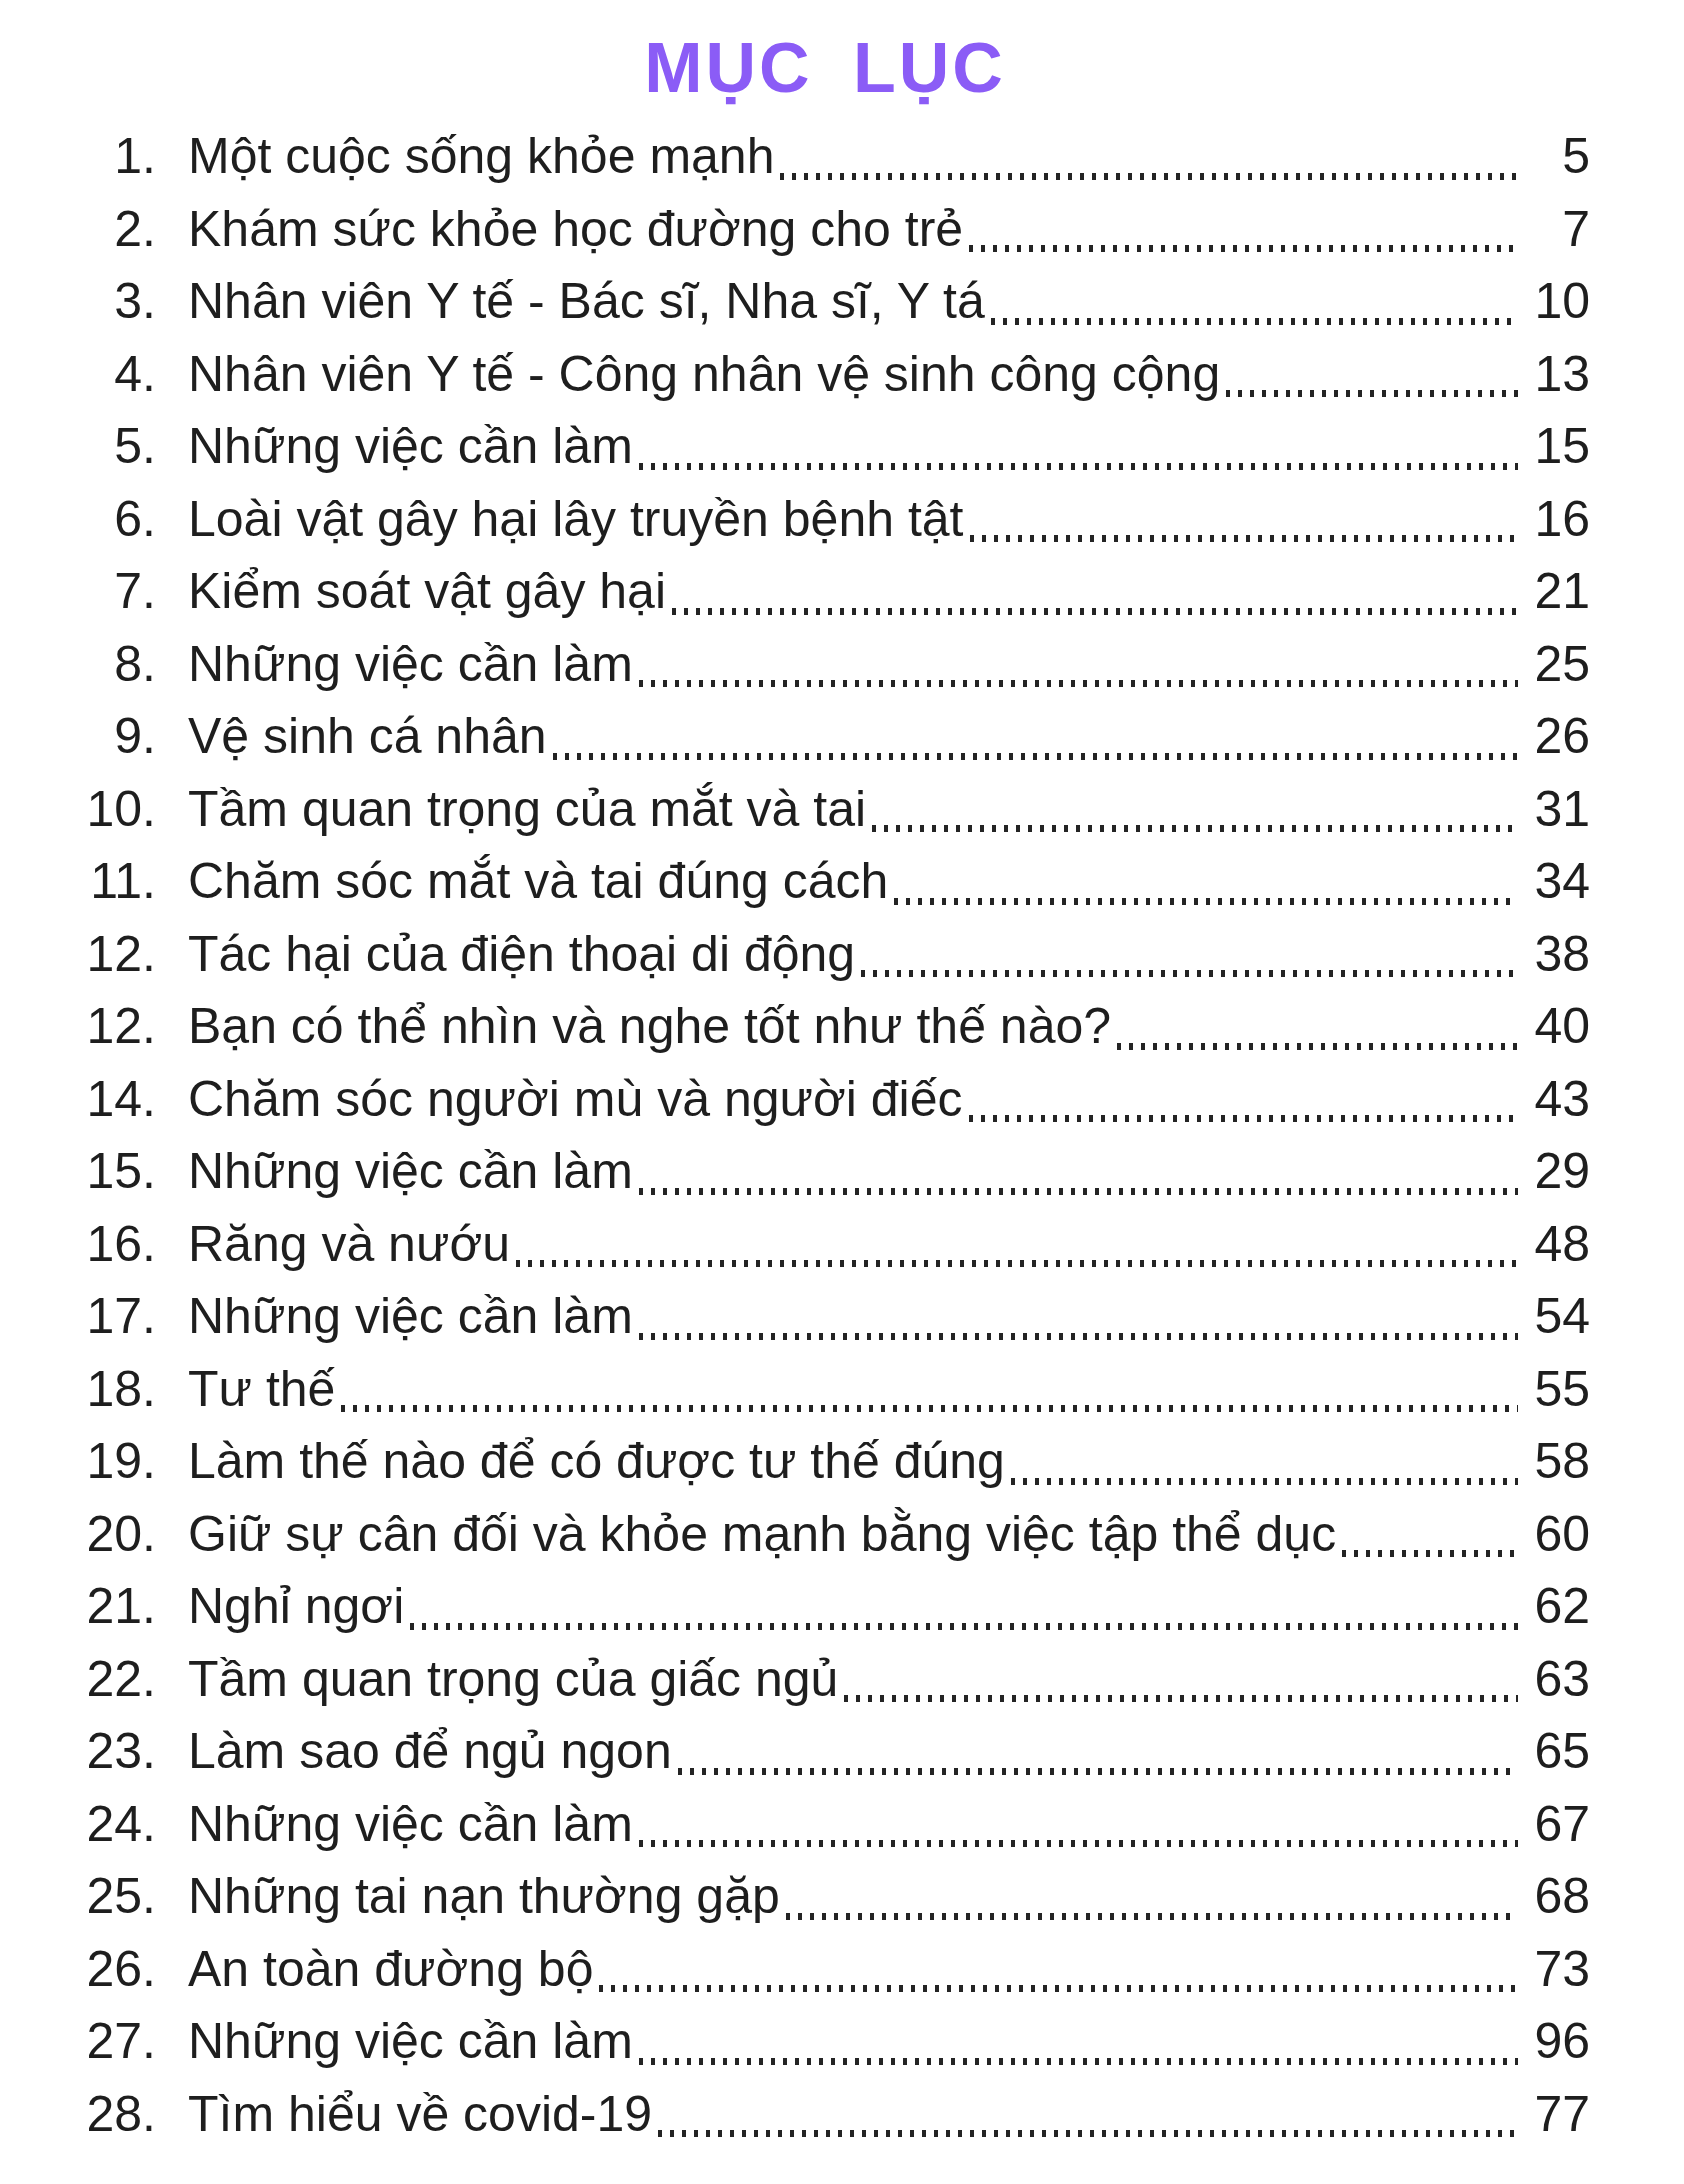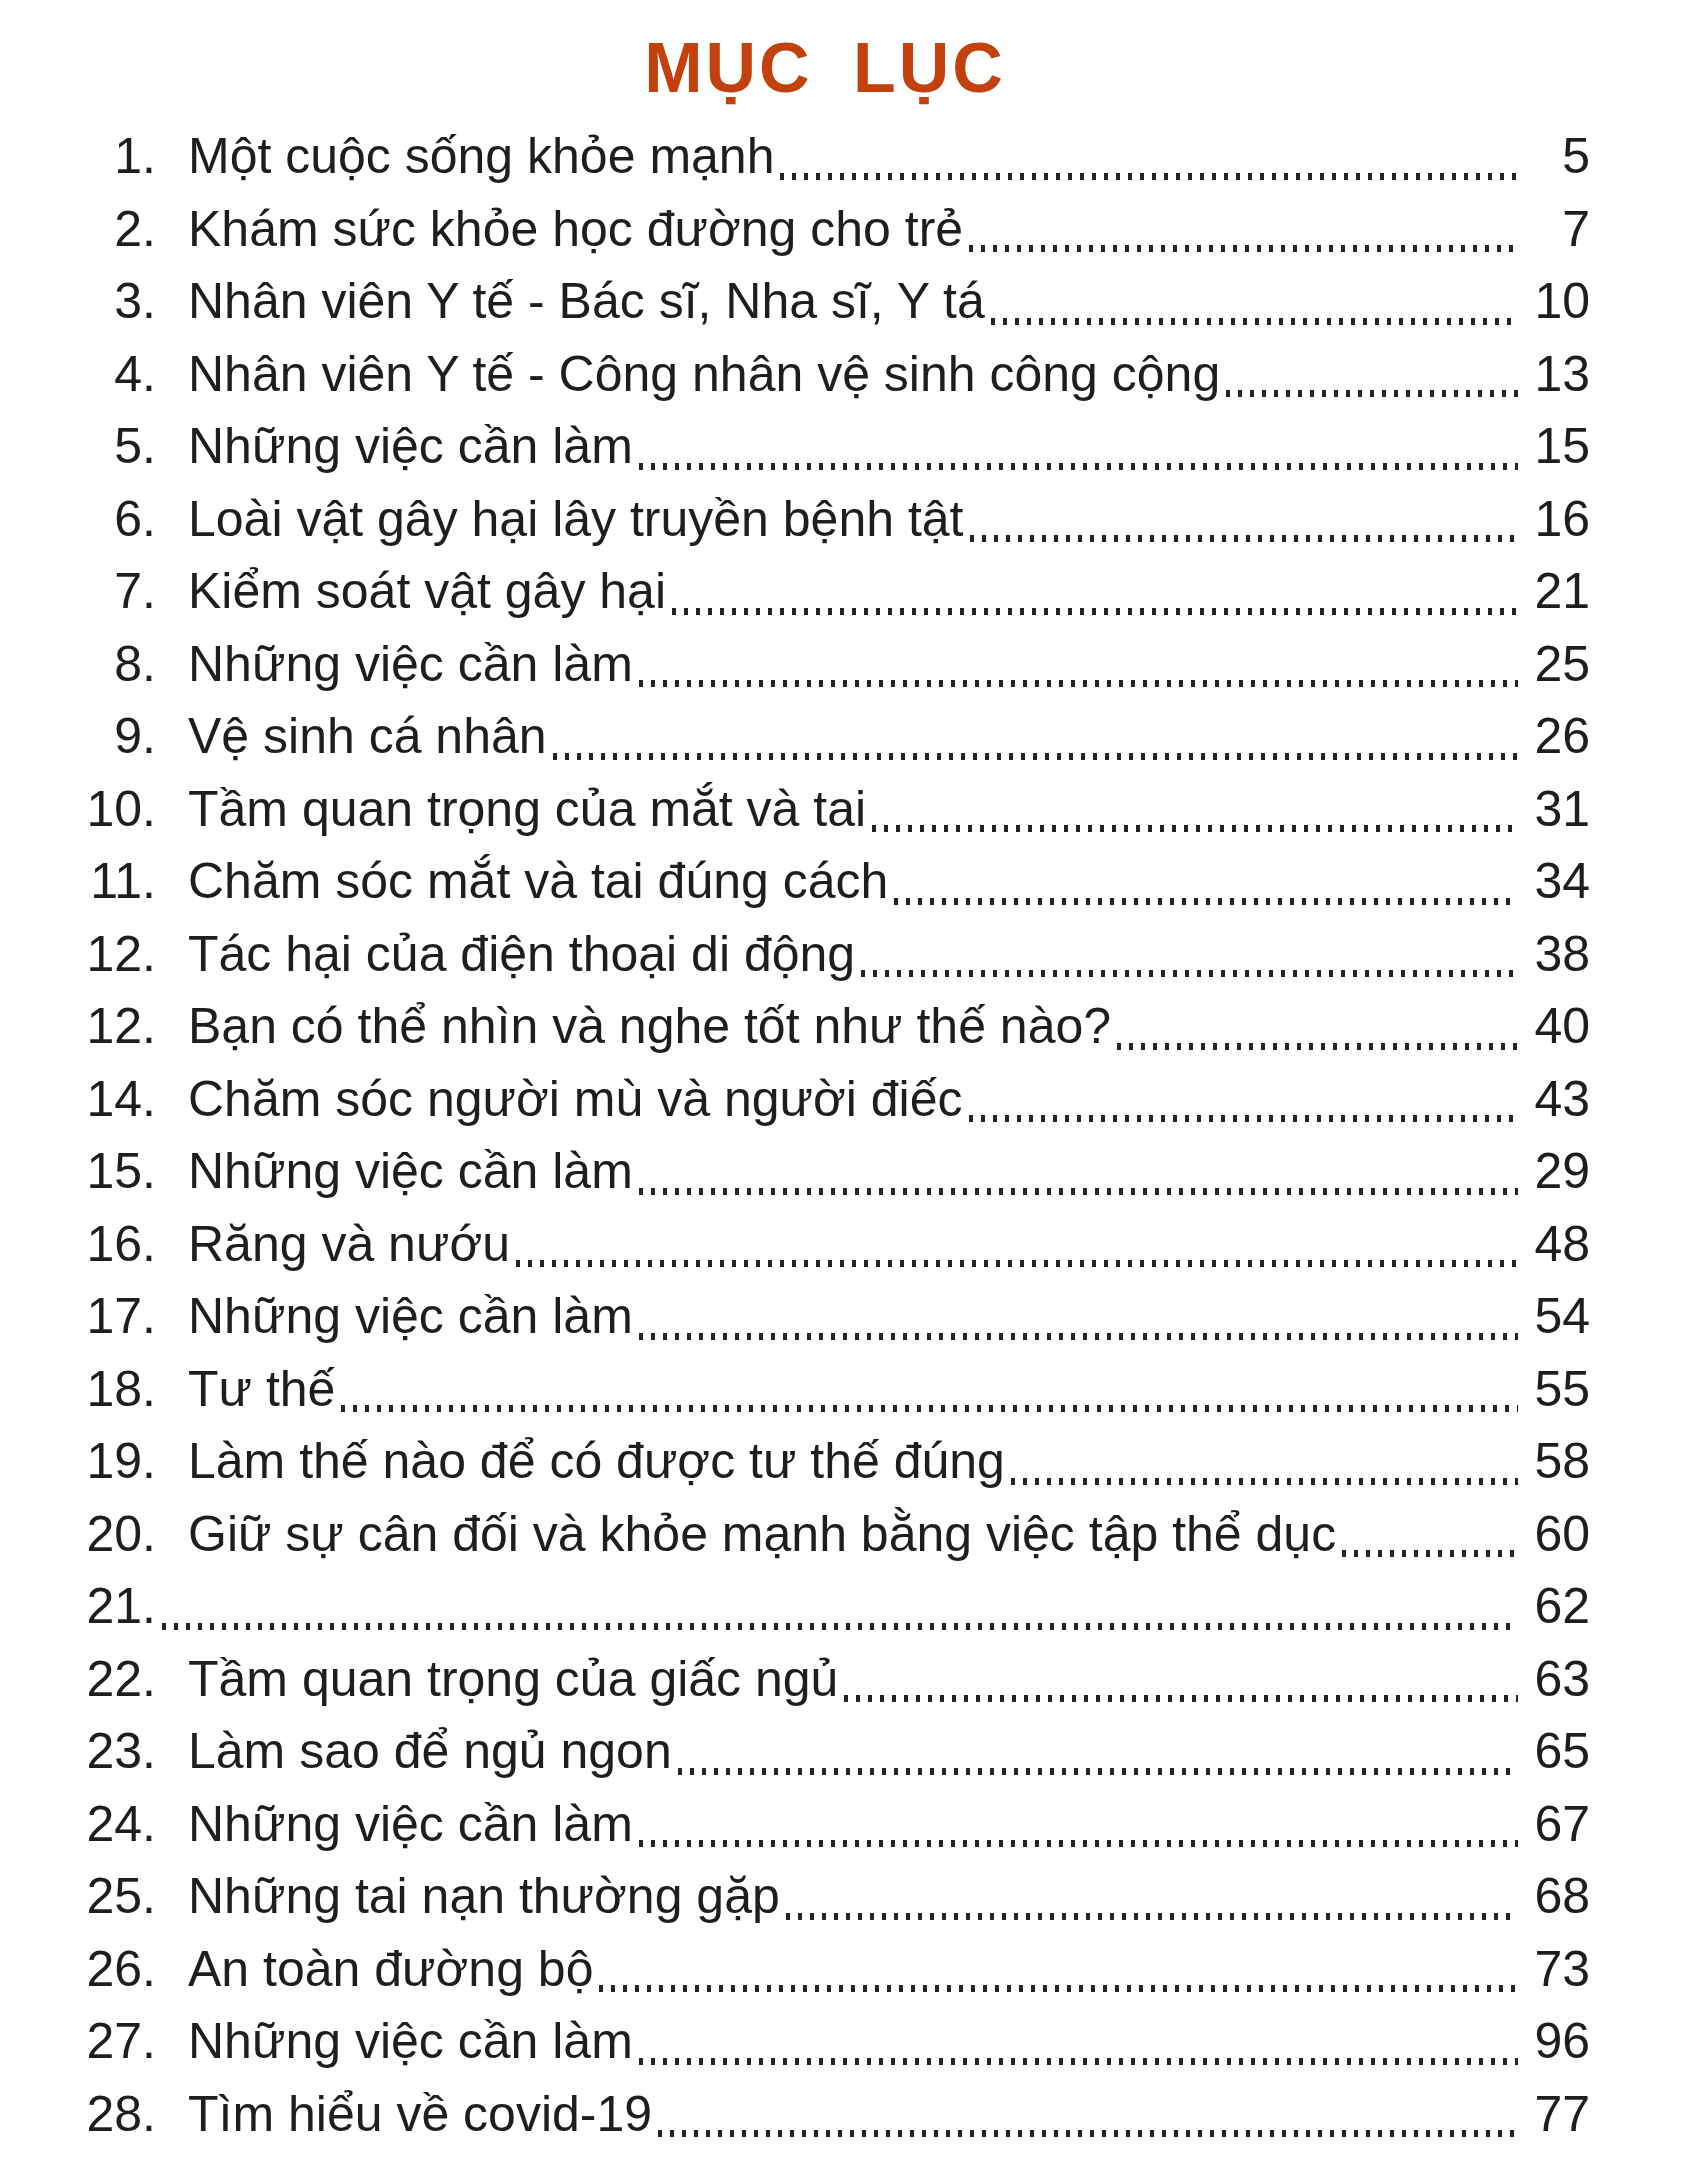--- a/index.html
+++ b/index.html
@@ -64,21 +64,21 @@
   .toc-page {
     flex: none;
     min-width: 62px;
     text-align: right;
   }
 </style>
 </head>
 <body style="color: rgb(30, 30, 30);">
 
 <div class="page">
-  <h1 class="page-title" style="color: #c2410c;">MỤC LỤC</h1>
+  <h1 class="page-title" style="color: #8b5cf6;">MỤC LỤC</h1>
   <div class="toc-list" id="toc-list">
   <div class="toc-row">
     <span class="toc-num">1.</span>
     <span class="toc-title">Một cuộc sống khỏe mạnh</span>
     <span class="dot-leader"></span>
     <span class="toc-page">5</span>
   </div>
 
   <div class="toc-row">
     <span class="toc-num">2.</span>
@@ -208,20 +208,21 @@
 
   <div class="toc-row">
     <span class="toc-num">20.</span>
     <span class="toc-title">Giữ sự cân đối và khỏe mạnh bằng việc tập thể dục</span>
     <span class="dot-leader"></span>
     <span class="toc-page">60</span>
   </div>
 
   <div class="toc-row">
     <span class="toc-num">21.</span>
+    <span class="toc-title">Nghỉ ngơi</span>
     <span class="dot-leader"></span>
     <span class="toc-page">62</span>
   </div>
 
   <div class="toc-row">
     <span class="toc-num">22.</span>
     <span class="toc-title">Tầm quan trọng của giấc ngủ</span>
     <span class="dot-leader"></span>
     <span class="toc-page">63</span>
   </div>

